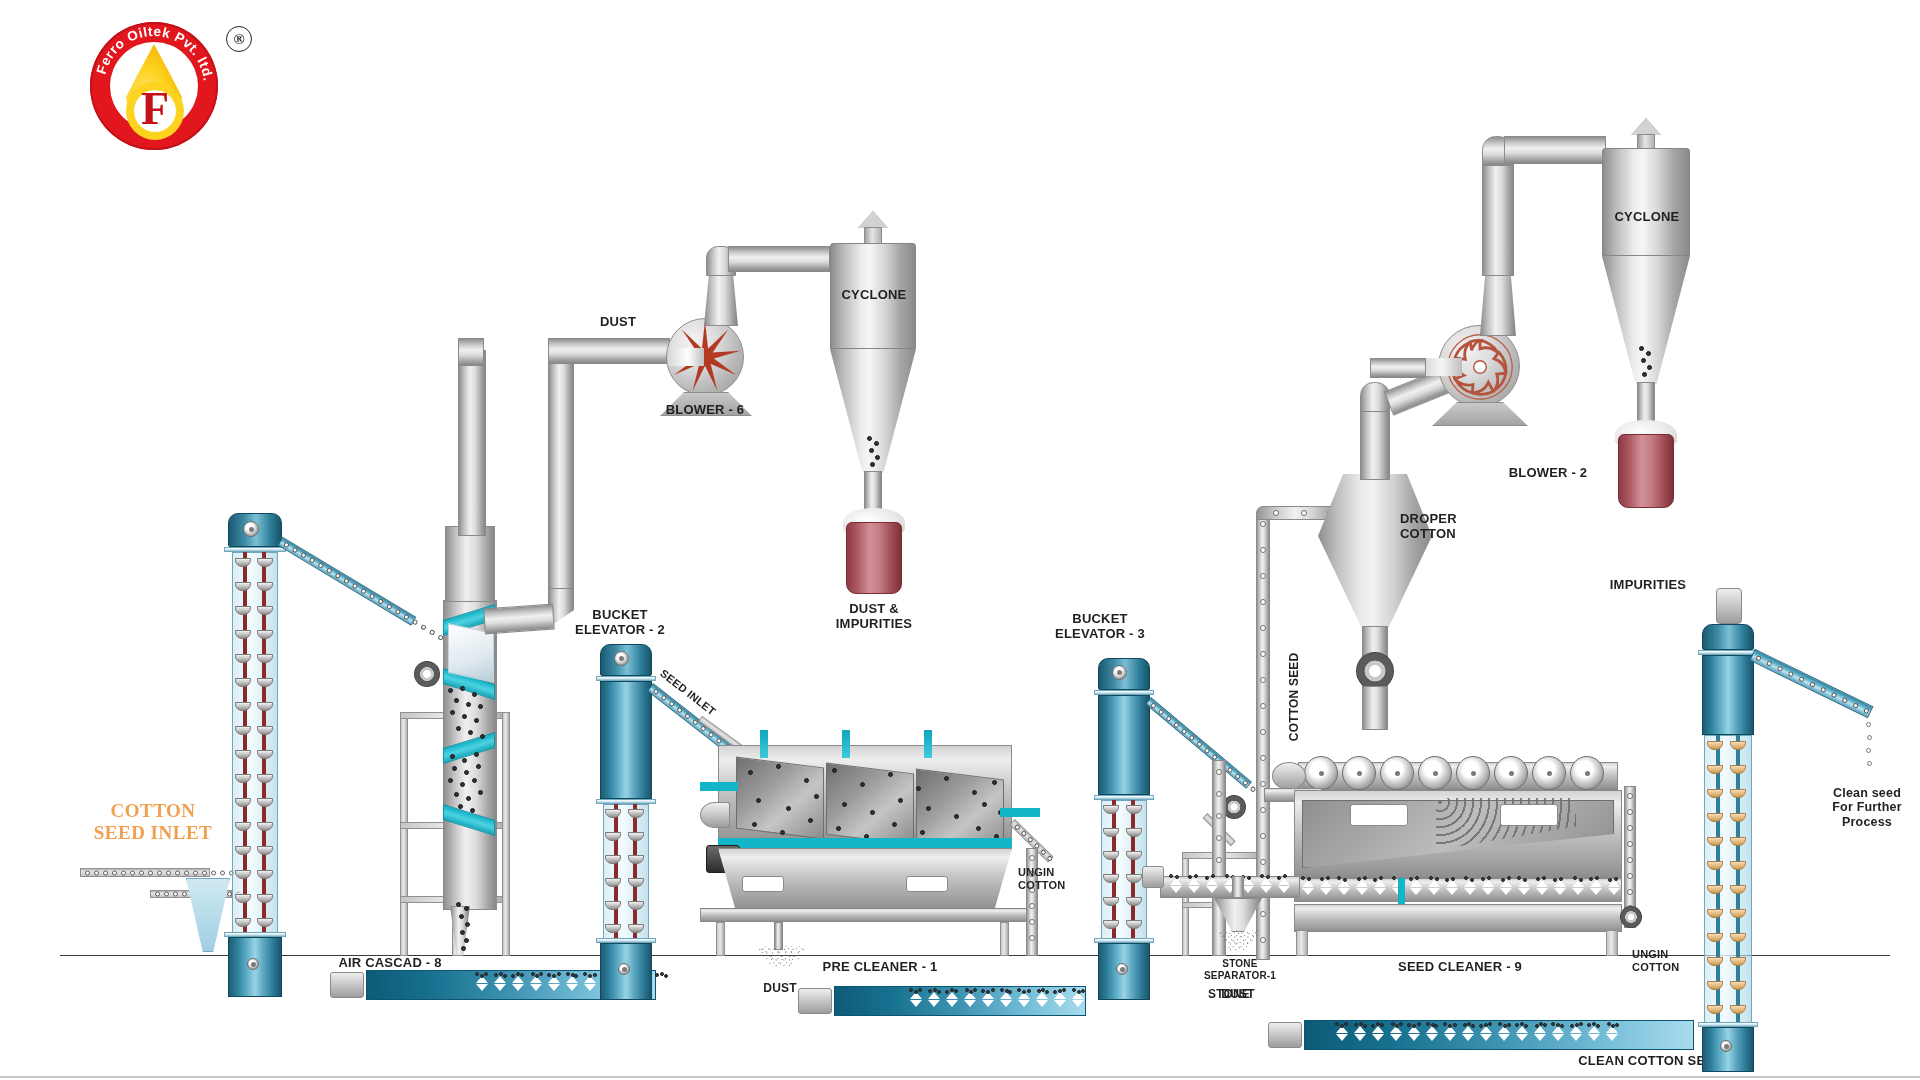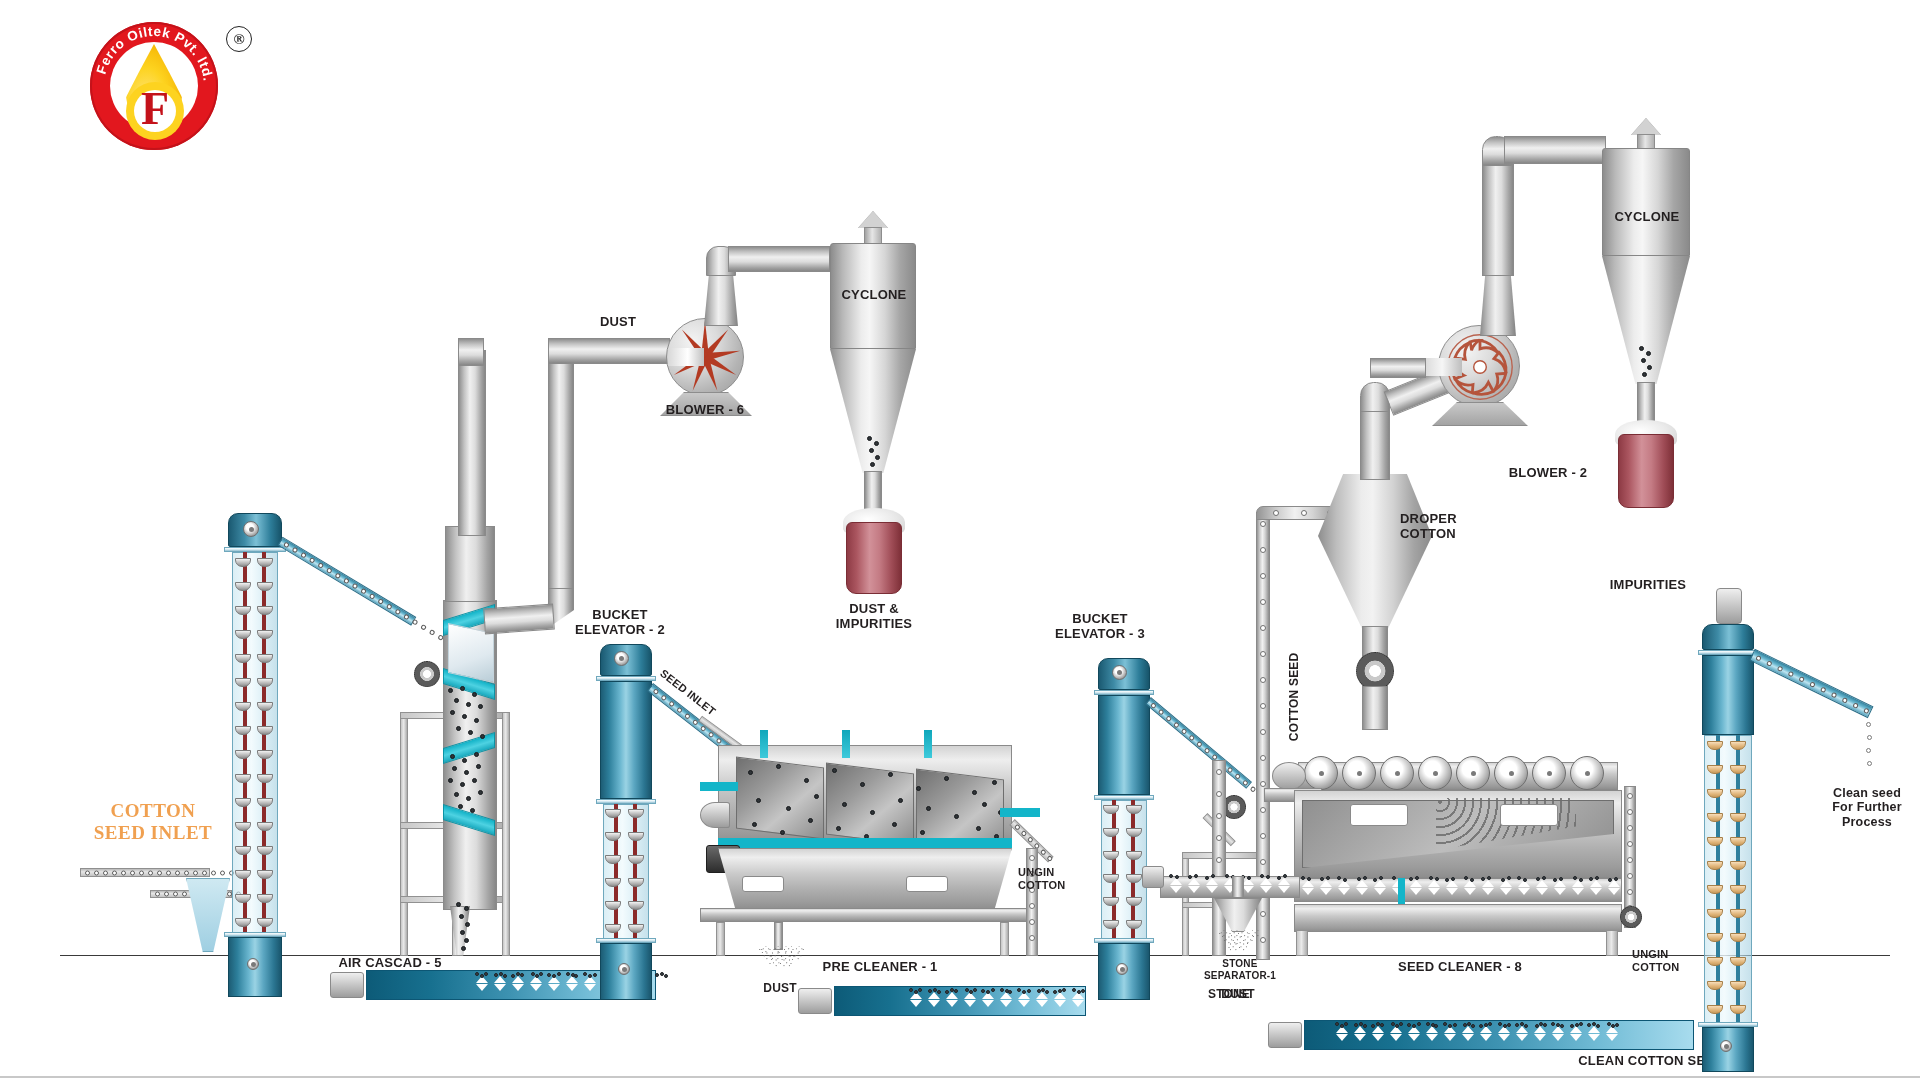--- a/index.html
+++ b/index.html
@@ -518,21 +518,21 @@
   <div class="seedstream" style="left:452px; top:900px; width:22px; height:56px;">
     <i style="left:4px;top:2px"></i>
       <i style="left:12px;top:6px"></i>
       <i style="left:7px;top:14px"></i>
       <i style="left:13px;top:22px"></i>
     <i style="left:8px;top:30px"></i>
       <i style="left:12px;top:38px"></i>
       <i style="left:9px;top:46px"></i>
   </div>
 
-  <div class="lbl s13" style="left:300px; top:956px; width:180px;">AIR CASCAD - 5</div>
+  <div class="lbl s13" style="left:300px; top:956px; width:180px;">AIR CASCAD - 8</div>
 
   <div class="conv-motor" style="left:330px; top:972px; width:34px; height:26px;"></div>
   <div class="conv" style="left:366px; top:970px; width:290px; height:30px;"></div>
   <div class="seedrow" style="left:474px; top:976px;">
     <div class="seedpair">
         <div class="seeddots">
           <i style="left:0;top:0"></i>
           <i style="left:5px;top:2px"></i>
           <i style="left:9px;top:0"></i>
         </div>
@@ -1188,21 +1188,21 @@
         </div>
       </div>
   </div>
   <div class="conv-motor" style="left:1142px; top:866px; width:22px; height:22px;"></div>
 
   <div class="duct v" style="left:1232px; top:876px; width:12px; height:22px;"></div>
   <div class="duct v" style="left:1214px; top:898px; width:48px; height:34px; clip-path:polygon(0 0,100% 0,62% 100%,38% 100%);"></div>
   <div class="dustcloud" style="left:1206px; top:930px; width:64px; height:30px;">·⁘˙·⁙·˙⁘·˙⁙<br>˙·⁘·⁙˙·⁘·˙<br>·⁙˙·⁘˙</div>
   <div class="lbl s12" style="left:1204px; top:988px; width:68px;">DUST</div>
 
-  <div class="lbl s13" style="left:1370px; top:960px; width:180px;">SEED CLEANER - 8</div>
+  <div class="lbl s13" style="left:1370px; top:960px; width:180px;">SEED CLEANER - 9</div>
 
   <div class="boltpipe" style="left:1624px; top:786px; width:12px; height:142px;">
     <div class="bolt" style="left:2px;top:6px"></div>
       <div class="bolt" style="left:2px;top:22px"></div>
     <div class="bolt" style="left:2px;top:38px"></div>
       <div class="bolt" style="left:2px;top:54px"></div>
     <div class="bolt" style="left:2px;top:70px"></div>
       <div class="bolt" style="left:2px;top:86px"></div>
     <div class="bolt" style="left:2px;top:102px"></div>
       <div class="bolt" style="left:2px;top:118px"></div>

